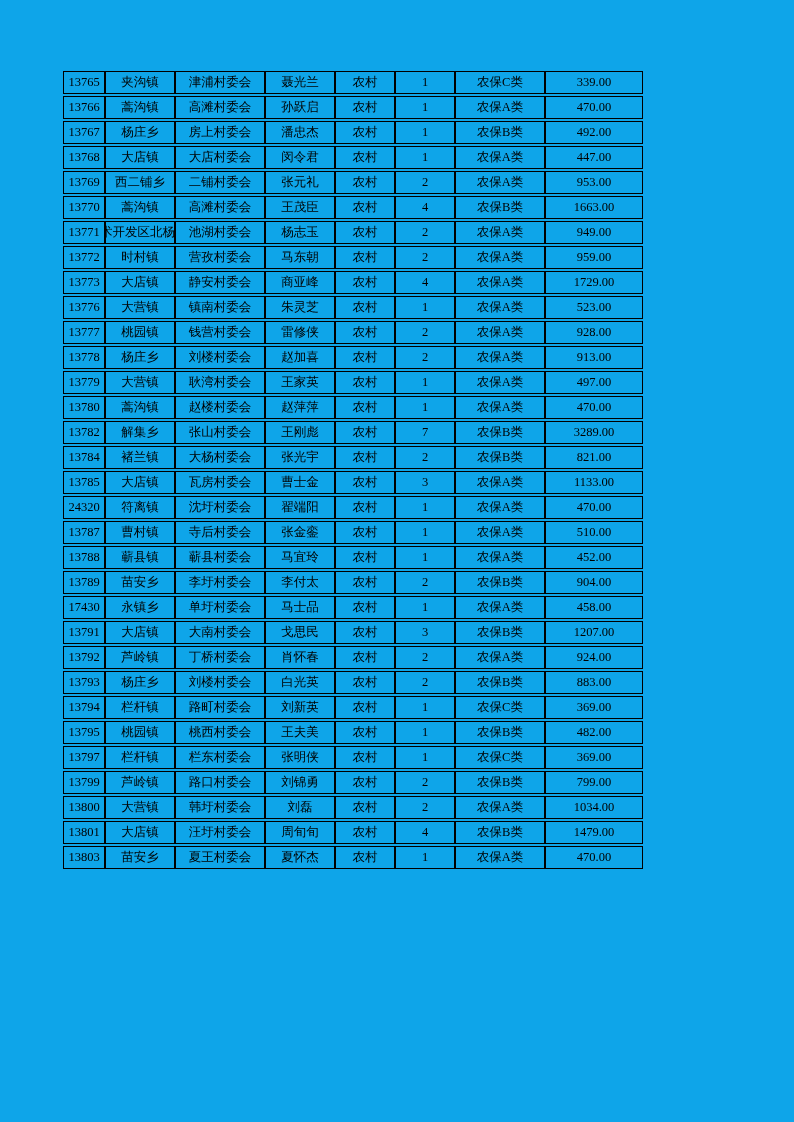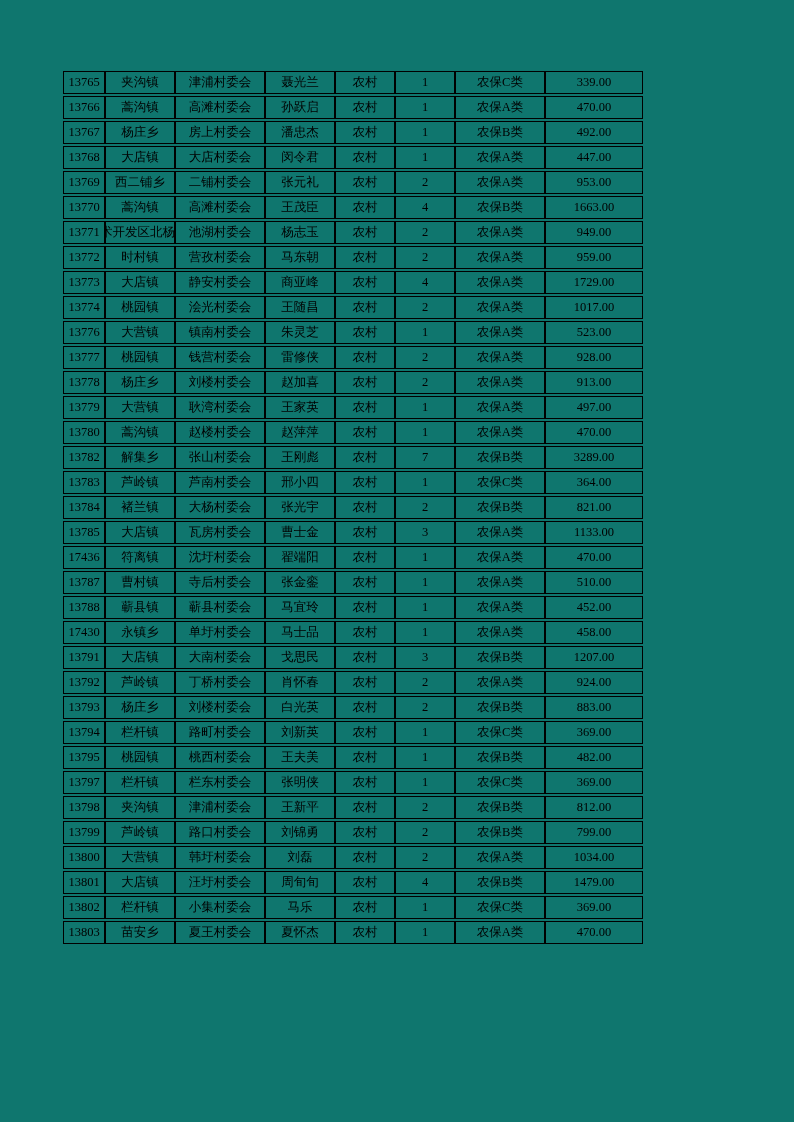--- a/index.html
+++ b/index.html
@@ -4,21 +4,21 @@
 <style>
   html, body {
     margin: 0;
     padding: 0;
     background: #ffffff;
   }
   .page {
     position: relative;
     width: 794px;
     height: 1122px;
-    background: #0f766e;
+    background: #0ea5e9;
     overflow: hidden;
     font-family: "Liberation Serif", "DejaVu Serif", serif;
     color: #000000;
   }
   table.records {
     position: absolute;
     left: 63px;
     top: 69px;
     width: 580px;
     table-layout: fixed;
@@ -303,666 +303,588 @@
           </td>
     <td>
             <div class="clip">农保A类</div>
           </td>
     <td>
             <div class="clip">1729.00</div>
           </td>
   </tr>
         <tr>
     <td>
-            <div class="clip">13774</div>
+            <div class="clip">13776</div>
+          </td>
+    <td>
+            <div class="clip">大营镇</div>
+          </td>
+    <td>
+            <div class="clip">镇南村委会</div>
+          </td>
+    <td>
+            <div class="clip">朱灵芝</div>
+          </td>
+    <td>
+            <div class="clip">农村</div>
+          </td>
+    <td>
+            <div class="clip">1</div>
+          </td>
+    <td>
+            <div class="clip">农保A类</div>
+          </td>
+    <td>
+            <div class="clip">523.00</div>
+          </td>
+  </tr>
+        <tr>
+    <td>
+            <div class="clip">13777</div>
           </td>
     <td>
             <div class="clip">桃园镇</div>
           </td>
     <td>
-            <div class="clip">浍光村委会</div>
-          </td>
-    <td>
-            <div class="clip">王随昌</div>
-          </td>
-    <td>
-            <div class="clip">农村</div>
-          </td>
-    <td>
-            <div class="clip">2</div>
-          </td>
-    <td>
-            <div class="clip">农保A类</div>
-          </td>
-    <td>
-            <div class="clip">1017.00</div>
-          </td>
-  </tr>
-        <tr>
-    <td>
-            <div class="clip">13776</div>
+            <div class="clip">钱营村委会</div>
+          </td>
+    <td>
+            <div class="clip">雷修侠</div>
+          </td>
+    <td>
+            <div class="clip">农村</div>
+          </td>
+    <td>
+            <div class="clip">2</div>
+          </td>
+    <td>
+            <div class="clip">农保A类</div>
+          </td>
+    <td>
+            <div class="clip">928.00</div>
+          </td>
+  </tr>
+        <tr>
+    <td>
+            <div class="clip">13778</div>
+          </td>
+    <td>
+            <div class="clip">杨庄乡</div>
+          </td>
+    <td>
+            <div class="clip">刘楼村委会</div>
+          </td>
+    <td>
+            <div class="clip">赵加喜</div>
+          </td>
+    <td>
+            <div class="clip">农村</div>
+          </td>
+    <td>
+            <div class="clip">2</div>
+          </td>
+    <td>
+            <div class="clip">农保A类</div>
+          </td>
+    <td>
+            <div class="clip">913.00</div>
+          </td>
+  </tr>
+        <tr>
+    <td>
+            <div class="clip">13779</div>
           </td>
     <td>
             <div class="clip">大营镇</div>
           </td>
     <td>
-            <div class="clip">镇南村委会</div>
-          </td>
-    <td>
-            <div class="clip">朱灵芝</div>
-          </td>
-    <td>
-            <div class="clip">农村</div>
-          </td>
-    <td>
-            <div class="clip">1</div>
-          </td>
-    <td>
-            <div class="clip">农保A类</div>
-          </td>
-    <td>
-            <div class="clip">523.00</div>
-          </td>
-  </tr>
-        <tr>
-    <td>
-            <div class="clip">13777</div>
+            <div class="clip">耿湾村委会</div>
+          </td>
+    <td>
+            <div class="clip">王家英</div>
+          </td>
+    <td>
+            <div class="clip">农村</div>
+          </td>
+    <td>
+            <div class="clip">1</div>
+          </td>
+    <td>
+            <div class="clip">农保A类</div>
+          </td>
+    <td>
+            <div class="clip">497.00</div>
+          </td>
+  </tr>
+        <tr>
+    <td>
+            <div class="clip">13780</div>
+          </td>
+    <td>
+            <div class="clip">蒿沟镇</div>
+          </td>
+    <td>
+            <div class="clip">赵楼村委会</div>
+          </td>
+    <td>
+            <div class="clip">赵萍萍</div>
+          </td>
+    <td>
+            <div class="clip">农村</div>
+          </td>
+    <td>
+            <div class="clip">1</div>
+          </td>
+    <td>
+            <div class="clip">农保A类</div>
+          </td>
+    <td>
+            <div class="clip">470.00</div>
+          </td>
+  </tr>
+        <tr>
+    <td>
+            <div class="clip">13782</div>
+          </td>
+    <td>
+            <div class="clip">解集乡</div>
+          </td>
+    <td>
+            <div class="clip">张山村委会</div>
+          </td>
+    <td>
+            <div class="clip">王刚彪</div>
+          </td>
+    <td>
+            <div class="clip">农村</div>
+          </td>
+    <td>
+            <div class="clip">7</div>
+          </td>
+    <td>
+            <div class="clip">农保B类</div>
+          </td>
+    <td>
+            <div class="clip">3289.00</div>
+          </td>
+  </tr>
+        <tr>
+    <td>
+            <div class="clip">13784</div>
+          </td>
+    <td>
+            <div class="clip">褚兰镇</div>
+          </td>
+    <td>
+            <div class="clip">大杨村委会</div>
+          </td>
+    <td>
+            <div class="clip">张光宇</div>
+          </td>
+    <td>
+            <div class="clip">农村</div>
+          </td>
+    <td>
+            <div class="clip">2</div>
+          </td>
+    <td>
+            <div class="clip">农保B类</div>
+          </td>
+    <td>
+            <div class="clip">821.00</div>
+          </td>
+  </tr>
+        <tr>
+    <td>
+            <div class="clip">13785</div>
+          </td>
+    <td>
+            <div class="clip">大店镇</div>
+          </td>
+    <td>
+            <div class="clip">瓦房村委会</div>
+          </td>
+    <td>
+            <div class="clip">曹士金</div>
+          </td>
+    <td>
+            <div class="clip">农村</div>
+          </td>
+    <td>
+            <div class="clip">3</div>
+          </td>
+    <td>
+            <div class="clip">农保A类</div>
+          </td>
+    <td>
+            <div class="clip">1133.00</div>
+          </td>
+  </tr>
+        <tr>
+    <td>
+            <div class="clip">24320</div>
+          </td>
+    <td>
+            <div class="clip">符离镇</div>
+          </td>
+    <td>
+            <div class="clip">沈圩村委会</div>
+          </td>
+    <td>
+            <div class="clip">翟端阳</div>
+          </td>
+    <td>
+            <div class="clip">农村</div>
+          </td>
+    <td>
+            <div class="clip">1</div>
+          </td>
+    <td>
+            <div class="clip">农保A类</div>
+          </td>
+    <td>
+            <div class="clip">470.00</div>
+          </td>
+  </tr>
+        <tr>
+    <td>
+            <div class="clip">13787</div>
+          </td>
+    <td>
+            <div class="clip">曹村镇</div>
+          </td>
+    <td>
+            <div class="clip">寺后村委会</div>
+          </td>
+    <td>
+            <div class="clip">张金銮</div>
+          </td>
+    <td>
+            <div class="clip">农村</div>
+          </td>
+    <td>
+            <div class="clip">1</div>
+          </td>
+    <td>
+            <div class="clip">农保A类</div>
+          </td>
+    <td>
+            <div class="clip">510.00</div>
+          </td>
+  </tr>
+        <tr>
+    <td>
+            <div class="clip">13788</div>
+          </td>
+    <td>
+            <div class="clip">蕲县镇</div>
+          </td>
+    <td>
+            <div class="clip">蕲县村委会</div>
+          </td>
+    <td>
+            <div class="clip">马宜玲</div>
+          </td>
+    <td>
+            <div class="clip">农村</div>
+          </td>
+    <td>
+            <div class="clip">1</div>
+          </td>
+    <td>
+            <div class="clip">农保A类</div>
+          </td>
+    <td>
+            <div class="clip">452.00</div>
+          </td>
+  </tr>
+        <tr>
+    <td>
+            <div class="clip">13789</div>
+          </td>
+    <td>
+            <div class="clip">苗安乡</div>
+          </td>
+    <td>
+            <div class="clip">李圩村委会</div>
+          </td>
+    <td>
+            <div class="clip">李付太</div>
+          </td>
+    <td>
+            <div class="clip">农村</div>
+          </td>
+    <td>
+            <div class="clip">2</div>
+          </td>
+    <td>
+            <div class="clip">农保B类</div>
+          </td>
+    <td>
+            <div class="clip">904.00</div>
+          </td>
+  </tr>
+        <tr>
+    <td>
+            <div class="clip">17430</div>
+          </td>
+    <td>
+            <div class="clip">永镇乡</div>
+          </td>
+    <td>
+            <div class="clip">单圩村委会</div>
+          </td>
+    <td>
+            <div class="clip">马士品</div>
+          </td>
+    <td>
+            <div class="clip">农村</div>
+          </td>
+    <td>
+            <div class="clip">1</div>
+          </td>
+    <td>
+            <div class="clip">农保A类</div>
+          </td>
+    <td>
+            <div class="clip">458.00</div>
+          </td>
+  </tr>
+        <tr>
+    <td>
+            <div class="clip">13791</div>
+          </td>
+    <td>
+            <div class="clip">大店镇</div>
+          </td>
+    <td>
+            <div class="clip">大南村委会</div>
+          </td>
+    <td>
+            <div class="clip">戈思民</div>
+          </td>
+    <td>
+            <div class="clip">农村</div>
+          </td>
+    <td>
+            <div class="clip">3</div>
+          </td>
+    <td>
+            <div class="clip">农保B类</div>
+          </td>
+    <td>
+            <div class="clip">1207.00</div>
+          </td>
+  </tr>
+        <tr>
+    <td>
+            <div class="clip">13792</div>
+          </td>
+    <td>
+            <div class="clip">芦岭镇</div>
+          </td>
+    <td>
+            <div class="clip">丁桥村委会</div>
+          </td>
+    <td>
+            <div class="clip">肖怀春</div>
+          </td>
+    <td>
+            <div class="clip">农村</div>
+          </td>
+    <td>
+            <div class="clip">2</div>
+          </td>
+    <td>
+            <div class="clip">农保A类</div>
+          </td>
+    <td>
+            <div class="clip">924.00</div>
+          </td>
+  </tr>
+        <tr>
+    <td>
+            <div class="clip">13793</div>
+          </td>
+    <td>
+            <div class="clip">杨庄乡</div>
+          </td>
+    <td>
+            <div class="clip">刘楼村委会</div>
+          </td>
+    <td>
+            <div class="clip">白光英</div>
+          </td>
+    <td>
+            <div class="clip">农村</div>
+          </td>
+    <td>
+            <div class="clip">2</div>
+          </td>
+    <td>
+            <div class="clip">农保B类</div>
+          </td>
+    <td>
+            <div class="clip">883.00</div>
+          </td>
+  </tr>
+        <tr>
+    <td>
+            <div class="clip">13794</div>
+          </td>
+    <td>
+            <div class="clip">栏杆镇</div>
+          </td>
+    <td>
+            <div class="clip">路町村委会</div>
+          </td>
+    <td>
+            <div class="clip">刘新英</div>
+          </td>
+    <td>
+            <div class="clip">农村</div>
+          </td>
+    <td>
+            <div class="clip">1</div>
+          </td>
+    <td>
+            <div class="clip">农保C类</div>
+          </td>
+    <td>
+            <div class="clip">369.00</div>
+          </td>
+  </tr>
+        <tr>
+    <td>
+            <div class="clip">13795</div>
           </td>
     <td>
             <div class="clip">桃园镇</div>
           </td>
     <td>
-            <div class="clip">钱营村委会</div>
-          </td>
-    <td>
-            <div class="clip">雷修侠</div>
-          </td>
-    <td>
-            <div class="clip">农村</div>
-          </td>
-    <td>
-            <div class="clip">2</div>
-          </td>
-    <td>
-            <div class="clip">农保A类</div>
-          </td>
-    <td>
-            <div class="clip">928.00</div>
-          </td>
-  </tr>
-        <tr>
-    <td>
-            <div class="clip">13778</div>
-          </td>
-    <td>
-            <div class="clip">杨庄乡</div>
-          </td>
-    <td>
-            <div class="clip">刘楼村委会</div>
-          </td>
-    <td>
-            <div class="clip">赵加喜</div>
-          </td>
-    <td>
-            <div class="clip">农村</div>
-          </td>
-    <td>
-            <div class="clip">2</div>
-          </td>
-    <td>
-            <div class="clip">农保A类</div>
-          </td>
-    <td>
-            <div class="clip">913.00</div>
-          </td>
-  </tr>
-        <tr>
-    <td>
-            <div class="clip">13779</div>
+            <div class="clip">桃西村委会</div>
+          </td>
+    <td>
+            <div class="clip">王夫美</div>
+          </td>
+    <td>
+            <div class="clip">农村</div>
+          </td>
+    <td>
+            <div class="clip">1</div>
+          </td>
+    <td>
+            <div class="clip">农保B类</div>
+          </td>
+    <td>
+            <div class="clip">482.00</div>
+          </td>
+  </tr>
+        <tr>
+    <td>
+            <div class="clip">13797</div>
+          </td>
+    <td>
+            <div class="clip">栏杆镇</div>
+          </td>
+    <td>
+            <div class="clip">栏东村委会</div>
+          </td>
+    <td>
+            <div class="clip">张明侠</div>
+          </td>
+    <td>
+            <div class="clip">农村</div>
+          </td>
+    <td>
+            <div class="clip">1</div>
+          </td>
+    <td>
+            <div class="clip">农保C类</div>
+          </td>
+    <td>
+            <div class="clip">369.00</div>
+          </td>
+  </tr>
+        <tr>
+    <td>
+            <div class="clip">13799</div>
+          </td>
+    <td>
+            <div class="clip">芦岭镇</div>
+          </td>
+    <td>
+            <div class="clip">路口村委会</div>
+          </td>
+    <td>
+            <div class="clip">刘锦勇</div>
+          </td>
+    <td>
+            <div class="clip">农村</div>
+          </td>
+    <td>
+            <div class="clip">2</div>
+          </td>
+    <td>
+            <div class="clip">农保B类</div>
+          </td>
+    <td>
+            <div class="clip">799.00</div>
+          </td>
+  </tr>
+        <tr>
+    <td>
+            <div class="clip">13800</div>
           </td>
     <td>
             <div class="clip">大营镇</div>
           </td>
     <td>
-            <div class="clip">耿湾村委会</div>
-          </td>
-    <td>
-            <div class="clip">王家英</div>
-          </td>
-    <td>
-            <div class="clip">农村</div>
-          </td>
-    <td>
-            <div class="clip">1</div>
-          </td>
-    <td>
-            <div class="clip">农保A类</div>
-          </td>
-    <td>
-            <div class="clip">497.00</div>
-          </td>
-  </tr>
-        <tr>
-    <td>
-            <div class="clip">13780</div>
-          </td>
-    <td>
-            <div class="clip">蒿沟镇</div>
-          </td>
-    <td>
-            <div class="clip">赵楼村委会</div>
-          </td>
-    <td>
-            <div class="clip">赵萍萍</div>
-          </td>
-    <td>
-            <div class="clip">农村</div>
-          </td>
-    <td>
-            <div class="clip">1</div>
-          </td>
-    <td>
-            <div class="clip">农保A类</div>
-          </td>
-    <td>
-            <div class="clip">470.00</div>
-          </td>
-  </tr>
-        <tr>
-    <td>
-            <div class="clip">13782</div>
-          </td>
-    <td>
-            <div class="clip">解集乡</div>
-          </td>
-    <td>
-            <div class="clip">张山村委会</div>
-          </td>
-    <td>
-            <div class="clip">王刚彪</div>
-          </td>
-    <td>
-            <div class="clip">农村</div>
-          </td>
-    <td>
-            <div class="clip">7</div>
+            <div class="clip">韩圩村委会</div>
+          </td>
+    <td>
+            <div class="clip">刘磊</div>
+          </td>
+    <td>
+            <div class="clip">农村</div>
+          </td>
+    <td>
+            <div class="clip">2</div>
+          </td>
+    <td>
+            <div class="clip">农保A类</div>
+          </td>
+    <td>
+            <div class="clip">1034.00</div>
+          </td>
+  </tr>
+        <tr>
+    <td>
+            <div class="clip">13801</div>
+          </td>
+    <td>
+            <div class="clip">大店镇</div>
+          </td>
+    <td>
+            <div class="clip">汪圩村委会</div>
+          </td>
+    <td>
+            <div class="clip">周旬旬</div>
+          </td>
+    <td>
+            <div class="clip">农村</div>
+          </td>
+    <td>
+            <div class="clip">4</div>
           </td>
     <td>
             <div class="clip">农保B类</div>
           </td>
     <td>
-            <div class="clip">3289.00</div>
-          </td>
-  </tr>
-        <tr>
-    <td>
-            <div class="clip">13783</div>
-          </td>
-    <td>
-            <div class="clip">芦岭镇</div>
-          </td>
-    <td>
-            <div class="clip">芦南村委会</div>
-          </td>
-    <td>
-            <div class="clip">邢小四</div>
-          </td>
-    <td>
-            <div class="clip">农村</div>
-          </td>
-    <td>
-            <div class="clip">1</div>
-          </td>
-    <td>
-            <div class="clip">农保C类</div>
-          </td>
-    <td>
-            <div class="clip">364.00</div>
-          </td>
-  </tr>
-        <tr>
-    <td>
-            <div class="clip">13784</div>
-          </td>
-    <td>
-            <div class="clip">褚兰镇</div>
-          </td>
-    <td>
-            <div class="clip">大杨村委会</div>
-          </td>
-    <td>
-            <div class="clip">张光宇</div>
-          </td>
-    <td>
-            <div class="clip">农村</div>
-          </td>
-    <td>
-            <div class="clip">2</div>
-          </td>
-    <td>
-            <div class="clip">农保B类</div>
-          </td>
-    <td>
-            <div class="clip">821.00</div>
-          </td>
-  </tr>
-        <tr>
-    <td>
-            <div class="clip">13785</div>
-          </td>
-    <td>
-            <div class="clip">大店镇</div>
-          </td>
-    <td>
-            <div class="clip">瓦房村委会</div>
-          </td>
-    <td>
-            <div class="clip">曹士金</div>
-          </td>
-    <td>
-            <div class="clip">农村</div>
-          </td>
-    <td>
-            <div class="clip">3</div>
-          </td>
-    <td>
-            <div class="clip">农保A类</div>
-          </td>
-    <td>
-            <div class="clip">1133.00</div>
-          </td>
-  </tr>
-        <tr>
-    <td>
-            <div class="clip">17436</div>
-          </td>
-    <td>
-            <div class="clip">符离镇</div>
-          </td>
-    <td>
-            <div class="clip">沈圩村委会</div>
-          </td>
-    <td>
-            <div class="clip">翟端阳</div>
-          </td>
-    <td>
-            <div class="clip">农村</div>
-          </td>
-    <td>
-            <div class="clip">1</div>
-          </td>
-    <td>
-            <div class="clip">农保A类</div>
-          </td>
-    <td>
-            <div class="clip">470.00</div>
-          </td>
-  </tr>
-        <tr>
-    <td>
-            <div class="clip">13787</div>
-          </td>
-    <td>
-            <div class="clip">曹村镇</div>
-          </td>
-    <td>
-            <div class="clip">寺后村委会</div>
-          </td>
-    <td>
-            <div class="clip">张金銮</div>
-          </td>
-    <td>
-            <div class="clip">农村</div>
-          </td>
-    <td>
-            <div class="clip">1</div>
-          </td>
-    <td>
-            <div class="clip">农保A类</div>
-          </td>
-    <td>
-            <div class="clip">510.00</div>
-          </td>
-  </tr>
-        <tr>
-    <td>
-            <div class="clip">13788</div>
-          </td>
-    <td>
-            <div class="clip">蕲县镇</div>
-          </td>
-    <td>
-            <div class="clip">蕲县村委会</div>
-          </td>
-    <td>
-            <div class="clip">马宜玲</div>
-          </td>
-    <td>
-            <div class="clip">农村</div>
-          </td>
-    <td>
-            <div class="clip">1</div>
-          </td>
-    <td>
-            <div class="clip">农保A类</div>
-          </td>
-    <td>
-            <div class="clip">452.00</div>
-          </td>
-  </tr>
-        <tr>
-    <td>
-            <div class="clip">17430</div>
-          </td>
-    <td>
-            <div class="clip">永镇乡</div>
-          </td>
-    <td>
-            <div class="clip">单圩村委会</div>
-          </td>
-    <td>
-            <div class="clip">马士品</div>
-          </td>
-    <td>
-            <div class="clip">农村</div>
-          </td>
-    <td>
-            <div class="clip">1</div>
-          </td>
-    <td>
-            <div class="clip">农保A类</div>
-          </td>
-    <td>
-            <div class="clip">458.00</div>
-          </td>
-  </tr>
-        <tr>
-    <td>
-            <div class="clip">13791</div>
-          </td>
-    <td>
-            <div class="clip">大店镇</div>
-          </td>
-    <td>
-            <div class="clip">大南村委会</div>
-          </td>
-    <td>
-            <div class="clip">戈思民</div>
-          </td>
-    <td>
-            <div class="clip">农村</div>
-          </td>
-    <td>
-            <div class="clip">3</div>
-          </td>
-    <td>
-            <div class="clip">农保B类</div>
-          </td>
-    <td>
-            <div class="clip">1207.00</div>
-          </td>
-  </tr>
-        <tr>
-    <td>
-            <div class="clip">13792</div>
-          </td>
-    <td>
-            <div class="clip">芦岭镇</div>
-          </td>
-    <td>
-            <div class="clip">丁桥村委会</div>
-          </td>
-    <td>
-            <div class="clip">肖怀春</div>
-          </td>
-    <td>
-            <div class="clip">农村</div>
-          </td>
-    <td>
-            <div class="clip">2</div>
-          </td>
-    <td>
-            <div class="clip">农保A类</div>
-          </td>
-    <td>
-            <div class="clip">924.00</div>
-          </td>
-  </tr>
-        <tr>
-    <td>
-            <div class="clip">13793</div>
-          </td>
-    <td>
-            <div class="clip">杨庄乡</div>
-          </td>
-    <td>
-            <div class="clip">刘楼村委会</div>
-          </td>
-    <td>
-            <div class="clip">白光英</div>
-          </td>
-    <td>
-            <div class="clip">农村</div>
-          </td>
-    <td>
-            <div class="clip">2</div>
-          </td>
-    <td>
-            <div class="clip">农保B类</div>
-          </td>
-    <td>
-            <div class="clip">883.00</div>
-          </td>
-  </tr>
-        <tr>
-    <td>
-            <div class="clip">13794</div>
-          </td>
-    <td>
-            <div class="clip">栏杆镇</div>
-          </td>
-    <td>
-            <div class="clip">路町村委会</div>
-          </td>
-    <td>
-            <div class="clip">刘新英</div>
-          </td>
-    <td>
-            <div class="clip">农村</div>
-          </td>
-    <td>
-            <div class="clip">1</div>
-          </td>
-    <td>
-            <div class="clip">农保C类</div>
-          </td>
-    <td>
-            <div class="clip">369.00</div>
-          </td>
-  </tr>
-        <tr>
-    <td>
-            <div class="clip">13795</div>
-          </td>
-    <td>
-            <div class="clip">桃园镇</div>
-          </td>
-    <td>
-            <div class="clip">桃西村委会</div>
-          </td>
-    <td>
-            <div class="clip">王夫美</div>
-          </td>
-    <td>
-            <div class="clip">农村</div>
-          </td>
-    <td>
-            <div class="clip">1</div>
-          </td>
-    <td>
-            <div class="clip">农保B类</div>
-          </td>
-    <td>
-            <div class="clip">482.00</div>
-          </td>
-  </tr>
-        <tr>
-    <td>
-            <div class="clip">13797</div>
-          </td>
-    <td>
-            <div class="clip">栏杆镇</div>
-          </td>
-    <td>
-            <div class="clip">栏东村委会</div>
-          </td>
-    <td>
-            <div class="clip">张明侠</div>
-          </td>
-    <td>
-            <div class="clip">农村</div>
-          </td>
-    <td>
-            <div class="clip">1</div>
-          </td>
-    <td>
-            <div class="clip">农保C类</div>
-          </td>
-    <td>
-            <div class="clip">369.00</div>
-          </td>
-  </tr>
-        <tr>
-    <td>
-            <div class="clip">13798</div>
-          </td>
-    <td>
-            <div class="clip">夹沟镇</div>
-          </td>
-    <td>
-            <div class="clip">津浦村委会</div>
-          </td>
-    <td>
-            <div class="clip">王新平</div>
-          </td>
-    <td>
-            <div class="clip">农村</div>
-          </td>
-    <td>
-            <div class="clip">2</div>
-          </td>
-    <td>
-            <div class="clip">农保B类</div>
-          </td>
-    <td>
-            <div class="clip">812.00</div>
-          </td>
-  </tr>
-        <tr>
-    <td>
-            <div class="clip">13799</div>
-          </td>
-    <td>
-            <div class="clip">芦岭镇</div>
-          </td>
-    <td>
-            <div class="clip">路口村委会</div>
-          </td>
-    <td>
-            <div class="clip">刘锦勇</div>
-          </td>
-    <td>
-            <div class="clip">农村</div>
-          </td>
-    <td>
-            <div class="clip">2</div>
-          </td>
-    <td>
-            <div class="clip">农保B类</div>
-          </td>
-    <td>
-            <div class="clip">799.00</div>
-          </td>
-  </tr>
-        <tr>
-    <td>
-            <div class="clip">13800</div>
-          </td>
-    <td>
-            <div class="clip">大营镇</div>
-          </td>
-    <td>
-            <div class="clip">韩圩村委会</div>
-          </td>
-    <td>
-            <div class="clip">刘磊</div>
-          </td>
-    <td>
-            <div class="clip">农村</div>
-          </td>
-    <td>
-            <div class="clip">2</div>
-          </td>
-    <td>
-            <div class="clip">农保A类</div>
-          </td>
-    <td>
-            <div class="clip">1034.00</div>
-          </td>
-  </tr>
-        <tr>
-    <td>
-            <div class="clip">13801</div>
-          </td>
-    <td>
-            <div class="clip">大店镇</div>
-          </td>
-    <td>
-            <div class="clip">汪圩村委会</div>
-          </td>
-    <td>
-            <div class="clip">周旬旬</div>
-          </td>
-    <td>
-            <div class="clip">农村</div>
-          </td>
-    <td>
-            <div class="clip">4</div>
-          </td>
-    <td>
-            <div class="clip">农保B类</div>
-          </td>
-    <td>
             <div class="clip">1479.00</div>
-          </td>
-  </tr>
-        <tr>
-    <td>
-            <div class="clip">13802</div>
-          </td>
-    <td>
-            <div class="clip">栏杆镇</div>
-          </td>
-    <td>
-            <div class="clip">小集村委会</div>
-          </td>
-    <td>
-            <div class="clip">马乐</div>
-          </td>
-    <td>
-            <div class="clip">农村</div>
-          </td>
-    <td>
-            <div class="clip">1</div>
-          </td>
-    <td>
-            <div class="clip">农保C类</div>
-          </td>
-    <td>
-            <div class="clip">369.00</div>
           </td>
   </tr>
         <tr>
     <td>
             <div class="clip">13803</div>
           </td>
     <td>
             <div class="clip">苗安乡</div>
           </td>
     <td>

